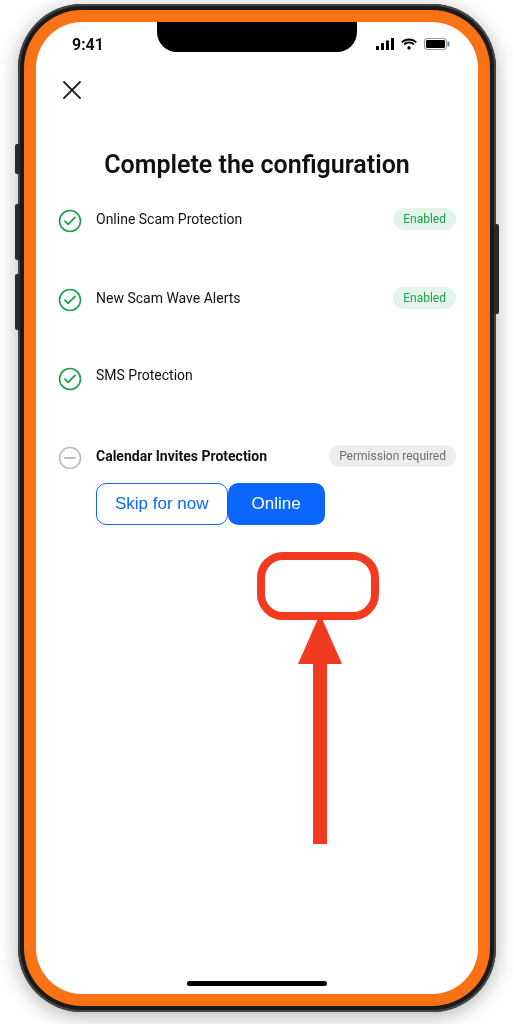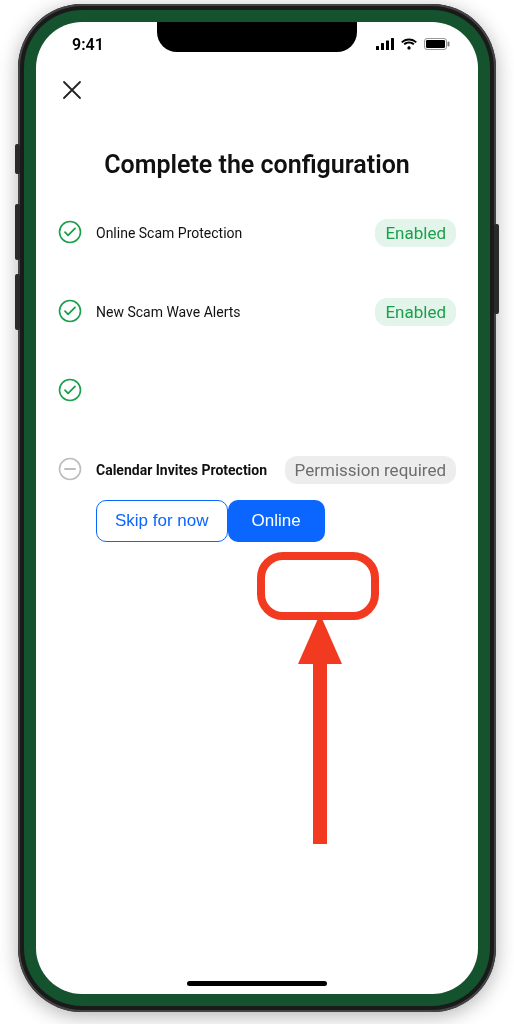--- a/index.html
+++ b/index.html
@@ -19,21 +19,21 @@
     height: 1008px;
     border-radius: 64px;
     background: #1a1a1a;
     box-shadow: 0 0 0 2px #444 inset, 0 4px 20px rgba(0,0,0,0.3);
     padding: 6px;
   }
   .phone-inner {
     width: 100%;
     height: 100%;
     border-radius: 58px;
-    background: #14532d;
+    background: #f97316;
     padding: 12px;
     position: relative;
   }
   .screen {
     width: 100%;
     height: 100%;
     background: #fff;
     border-radius: 46px;
     overflow: hidden;
     position: relative;
@@ -89,21 +89,21 @@
     align-items: center;
     justify-content: center;
     cursor: pointer;
   }
   .page-title {
     text-align: center;
     font-size: 25px;
     font-weight: 600;
     color: #111;
     margin-top: 84px;
-    margin-bottom: 40px;
+    margin-bottom: 29px;
   }
   .cfg-item {
     display: flex;
     align-items: flex-start;
     gap: 14px;
     margin-bottom: 50px;
   }
   .cfg-icon { flex: 0 0 24px; margin-top: 1px; }
   .cfg-body { flex: 1; }
   .cfg-label {
@@ -112,21 +112,21 @@
     line-height: 1.35;
   }
   .cfg-label.bold { font-weight: 700; }
   .cfg-row {
     display: flex;
     align-items: center;
     justify-content: space-between;
     gap: 10px;
   }
   .badge {
-    font-size: 17px;
+    font-size: 12px;
     padding: 4px 10px;
     border-radius: 12px;
     white-space: nowrap;
   }
   .badge.enabled { background: #e3f5ea; color: #1a9f4b; }
   .badge.perm { background: #ededed; color: #6d6d6d; }
   .actions {
     display: flex;
     margin-top: 16px;
     margin-left: 0;
@@ -244,20 +244,23 @@
           </div>
         </div>
 
         <div class="cfg-item">
           <span class="cfg-icon">
             <svg width="24" height="24" viewBox="0 0 24 24">
                 <circle cx="12" cy="12" r="10.5" fill="none" stroke="#1a9f4b" stroke-width="1.6"></circle>
                 <path d="M7 12.2l3.1 3.1L17 8.4" fill="none" stroke="#1a9f4b" stroke-width="1.8" stroke-linecap="round" stroke-linejoin="round"></path>
               </svg>
           </span>
+          <div class="cfg-body cfg-row">
+            <span class="cfg-label">SMS Protection</span>
+          </div>
         </div>
 
         <div class="cfg-item" style="margin-bottom:0">
           <span class="cfg-icon">
             <svg width="24" height="24" viewBox="0 0 24 24">
                 <circle cx="12" cy="12" r="10.5" fill="none" stroke="#bdbdbd" stroke-width="1.6"></circle>
                 <line x1="7" y1="12" x2="17" y2="12" stroke="#bdbdbd" stroke-width="1.8" stroke-linecap="round"></line>
               </svg>
           </span>
           <div class="cfg-body">

